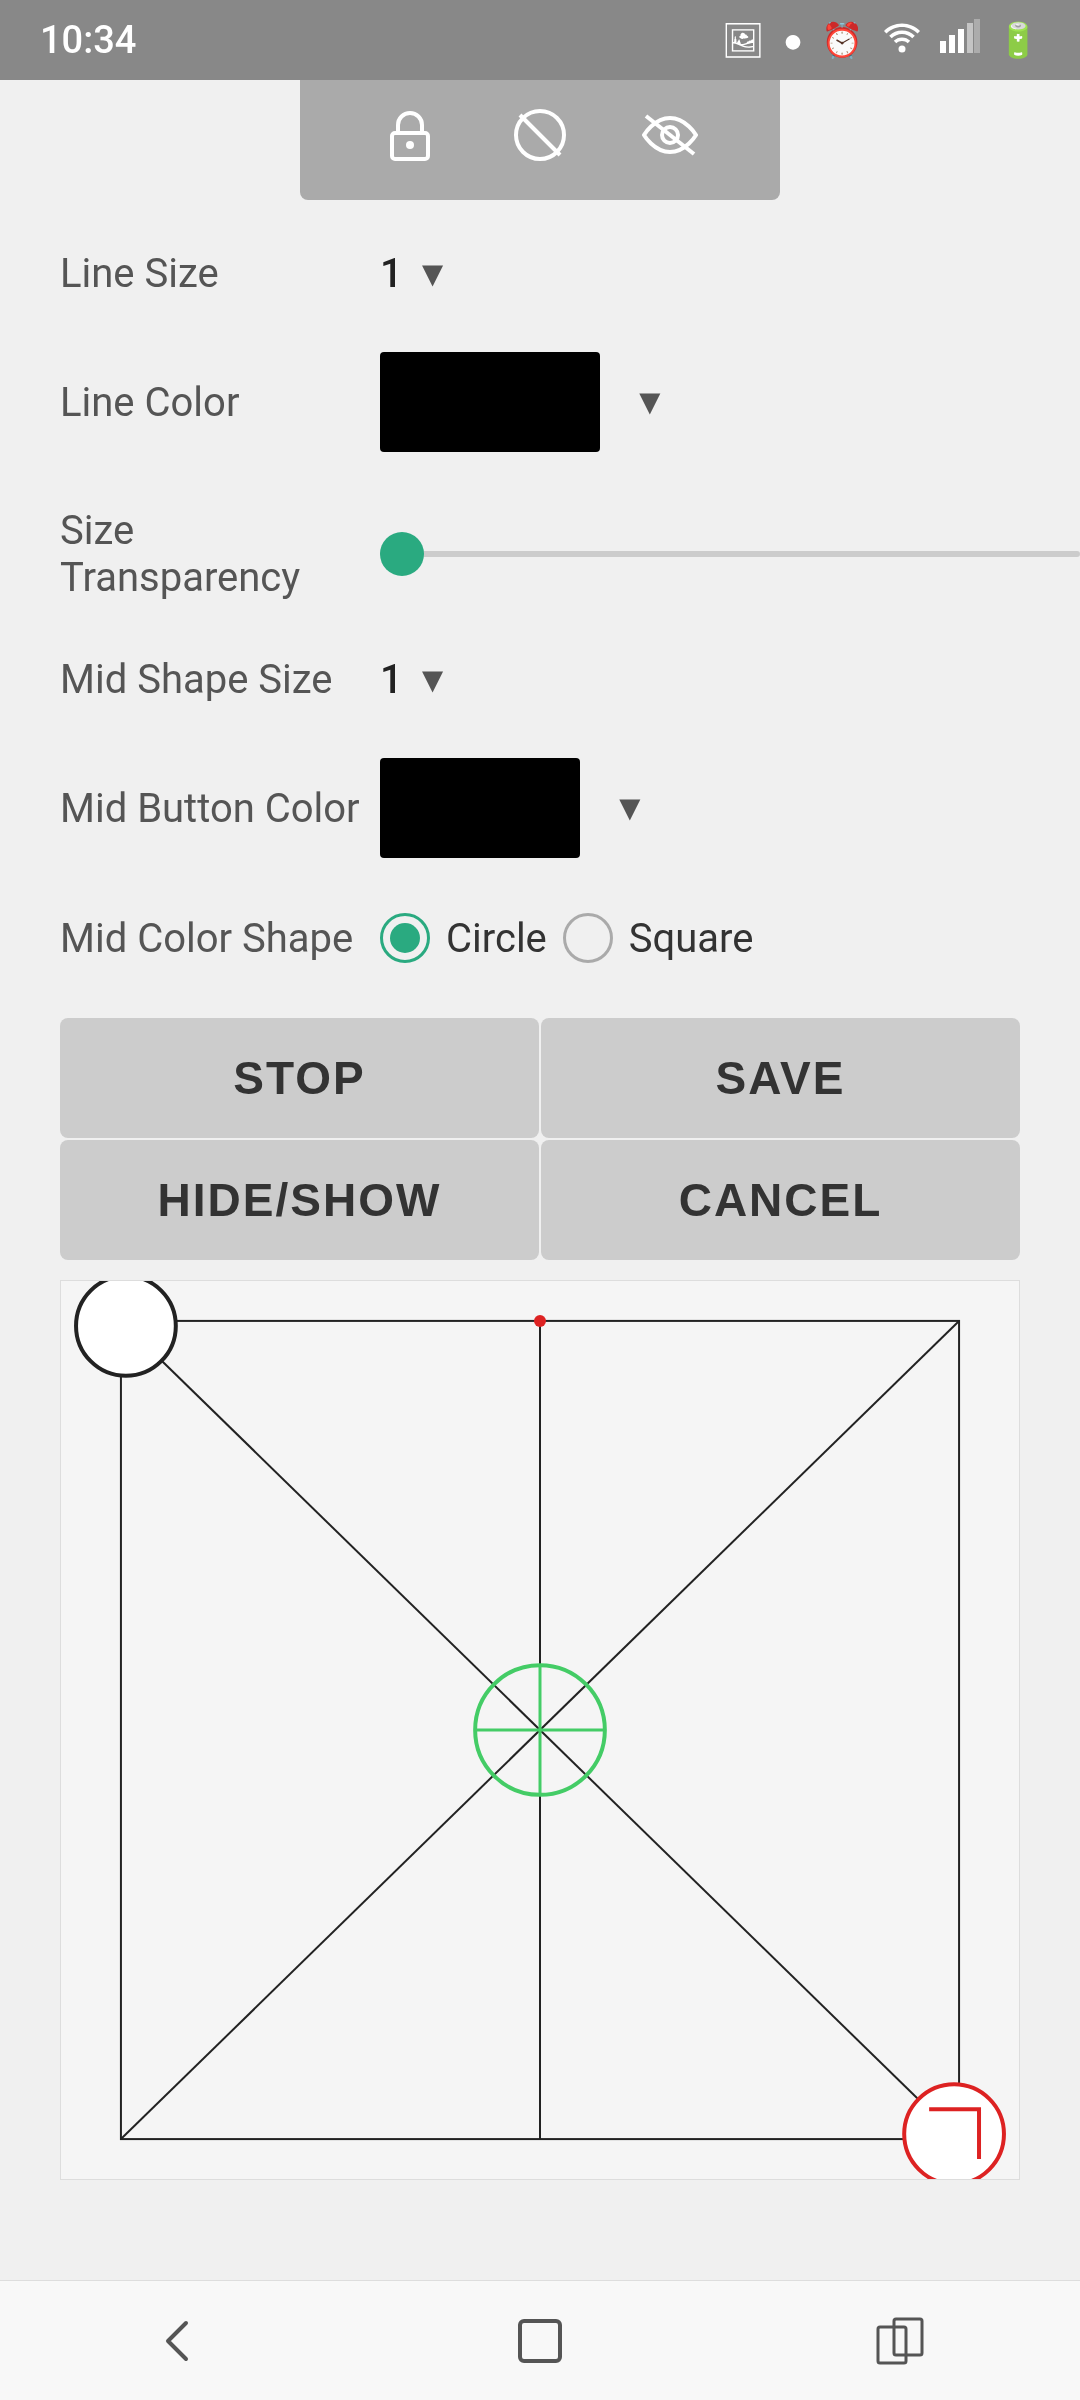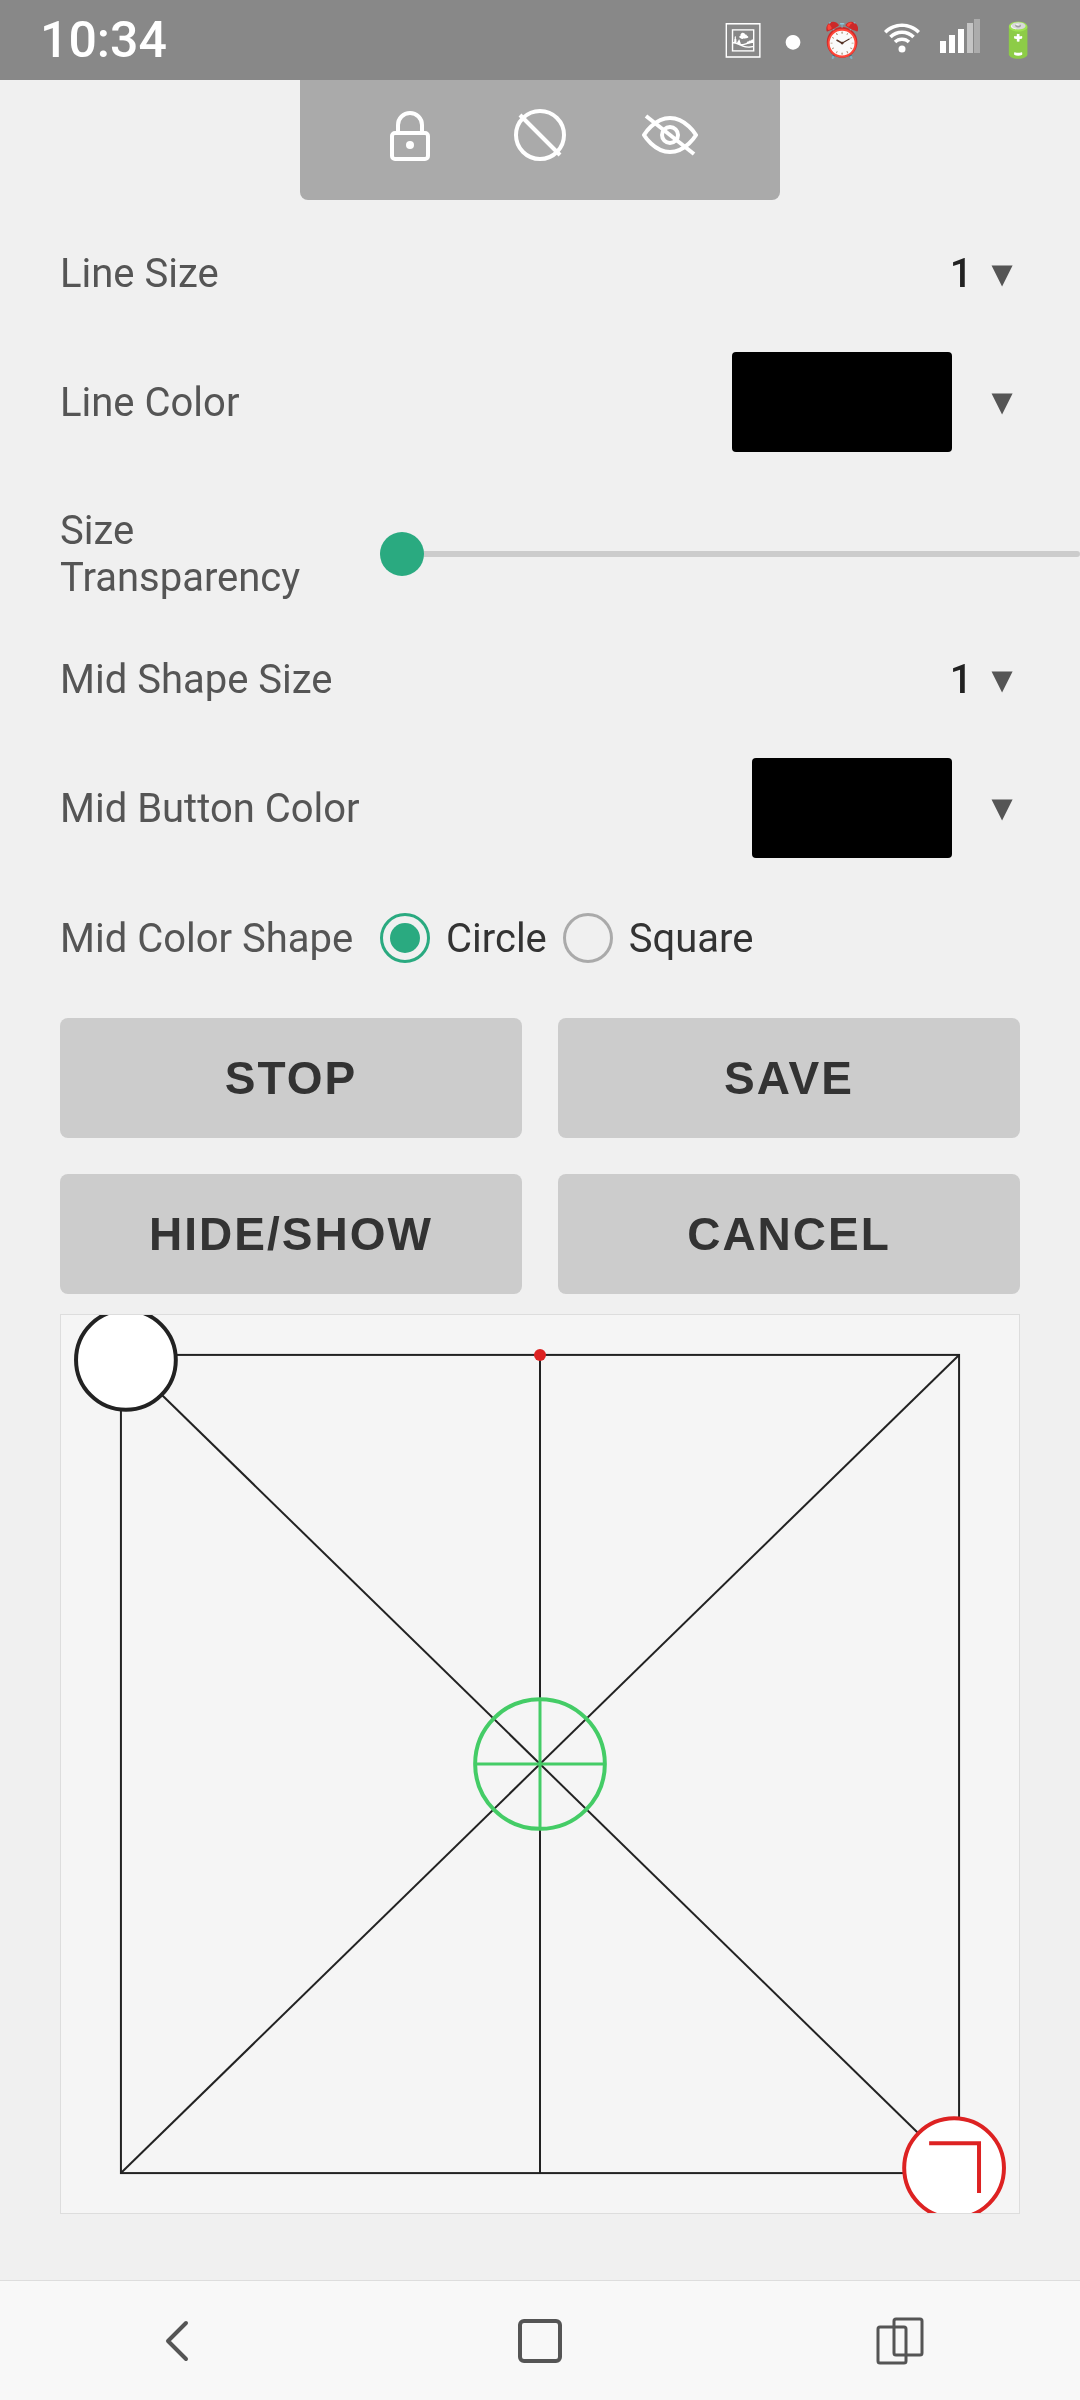--- a/index.html
+++ b/index.html
@@ -21,21 +21,21 @@
       background: #888888;
       display: flex;
       align-items: center;
       justify-content: space-between;
       padding: 0 40px;
       position: relative;
       z-index: 10;
     }
     .status-time {
       color: white;
-      font-size: 50px;
+      font-size: 38px;
       font-weight: 500;
     }
     .status-icons {
       display: flex;
       align-items: center;
       gap: 18px;
     }
     .status-icon {
       color: white;
       font-size: 34px;
@@ -70,21 +70,20 @@
     
     .main-content {
       padding: 50px 60px 0 60px;
     }
 
     
     .setting-row {
       display: flex;
       align-items: center;
       margin-bottom: 55px;
-      justify-content: space-between;
     }
     .setting-label {
       font-size: 40px;
       color: #555555;
       min-width: 320px;
     }
     .dropdown-control {
       display: flex;
       align-items: center;
       gap: 12px;
@@ -174,21 +173,21 @@
     }
     .radio-label {
       font-size: 40px;
       color: #333333;
     }
 
     
     .button-grid {
       display: grid;
       grid-template-columns: 1fr 1fr;
-      gap: 36px;
+      gap: 2px;
       margin: 20px 60px 20px 60px;
     }
     .action-btn {
       height: 120px;
       background: #cccccc;
       border: none;
       border-radius: 8px;
       font-size: 46px;
       font-weight: bold;
       color: #333333;

